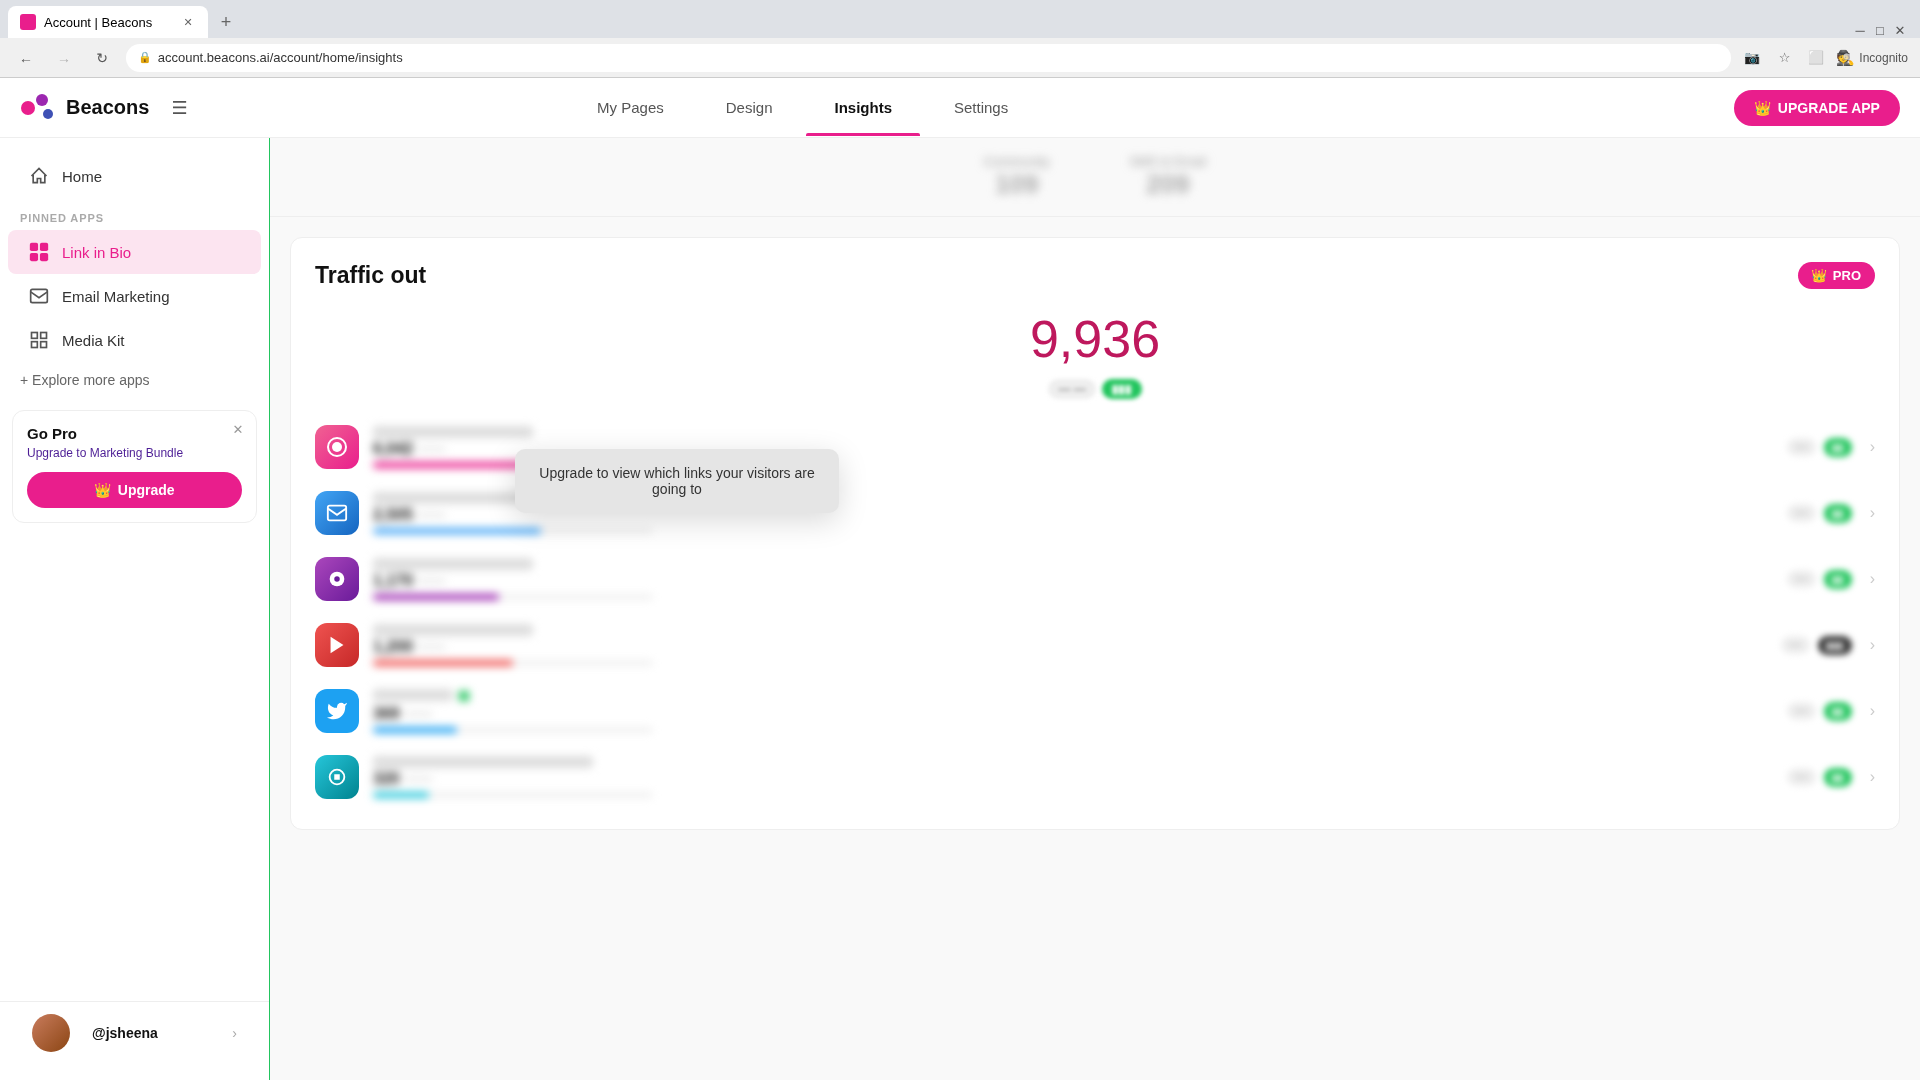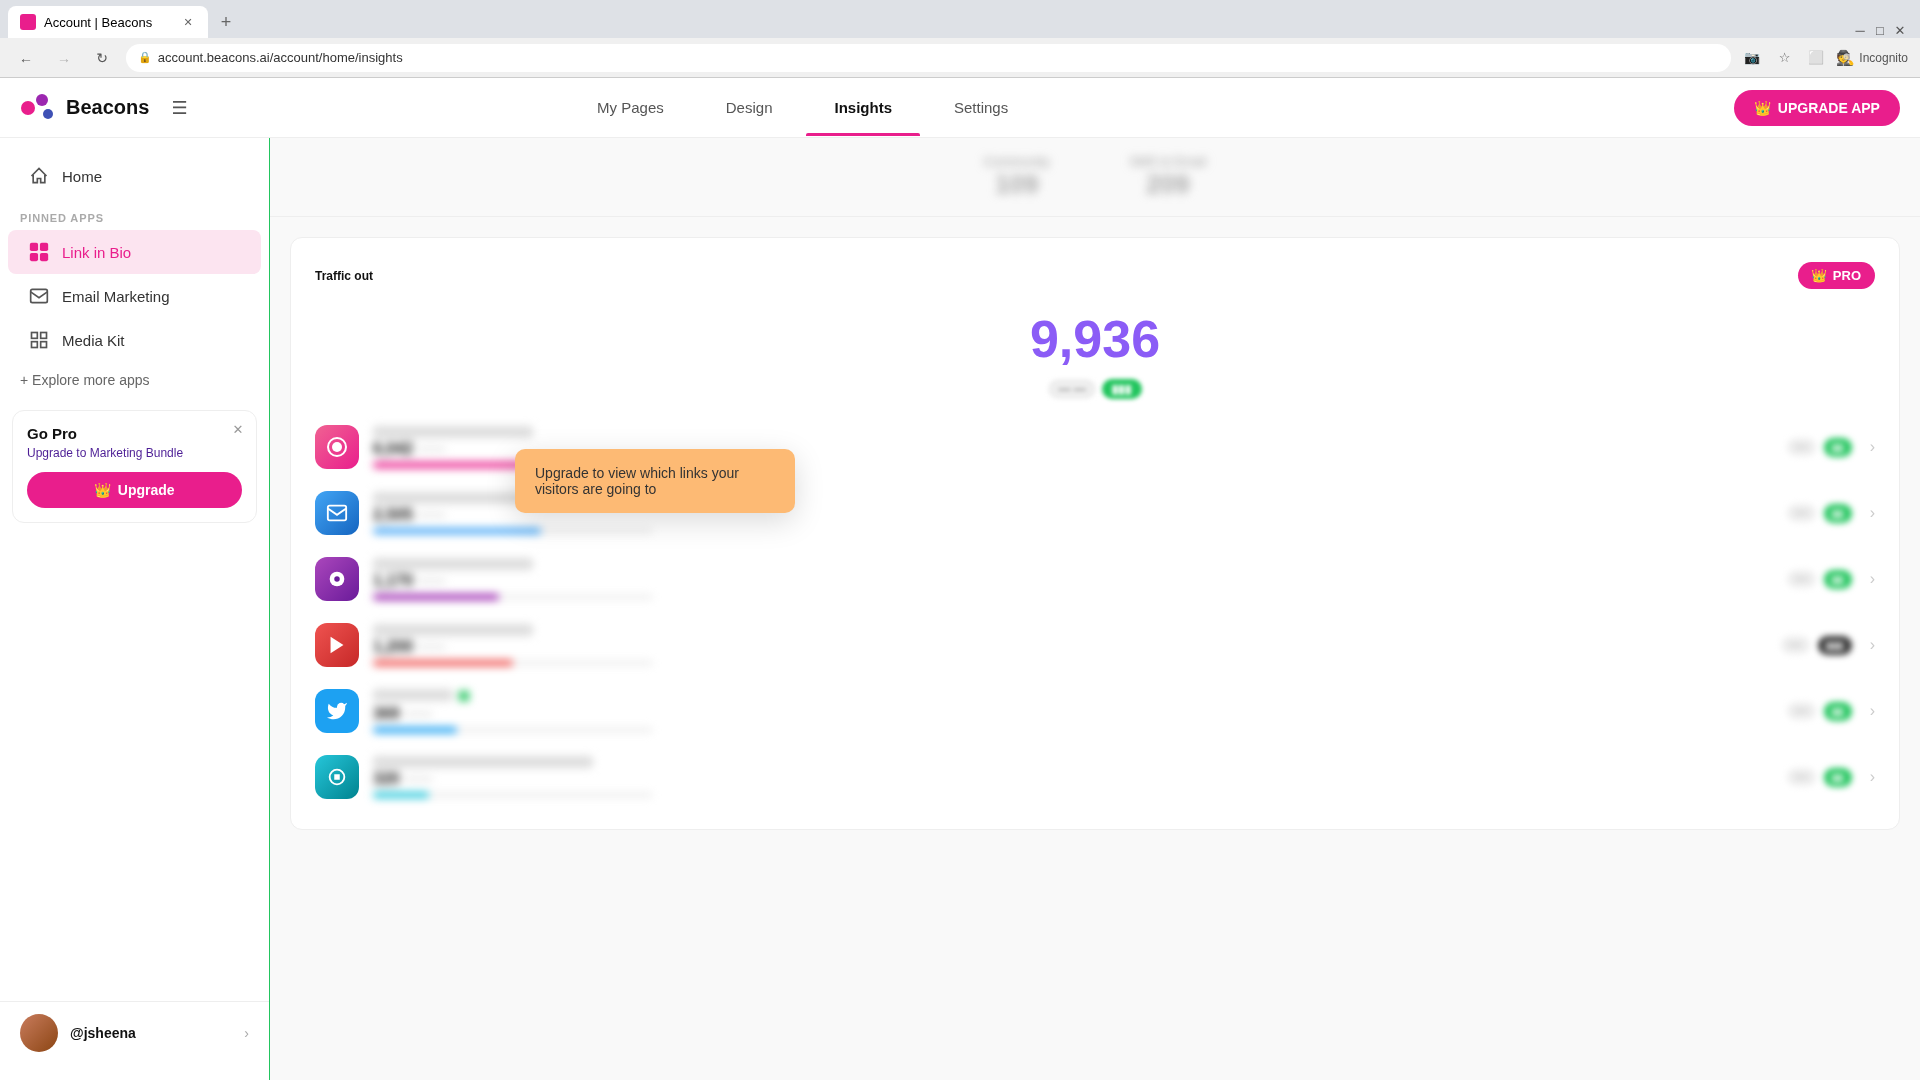--- a/index.html
+++ b/index.html
@@ -298,22 +298,22 @@
       align-items: center;
       justify-content: center;
       gap: 6px;
       width: 100%;
     }
 
     
     .user-profile {
       display: flex;
       align-items: center;
-      gap: 12px;
-      padding: 12px 20px;
+      gap: 22px;
+      padding: 12px 32px;
       margin-top: auto;
       cursor: pointer;
       border-top: 1px solid #eee;
     }
     .avatar {
       width: 38px;
       height: 38px;
       border-radius: 50%;
       background: #ddd;
       overflow: hidden;
@@ -351,40 +351,40 @@
       padding: 24px;
       position: relative;
     }
     .section-header {
       display: flex;
       align-items: center;
       justify-content: space-between;
       margin-bottom: 20px;
     }
     .section-title {
-      font-size: 12px;
+      font-size: 23px;
       font-weight: 700;
       color: #111;
     }
     .pro-badge {
       background: #e91e8c;
       color: white;
       border-radius: 20px;
       padding: 6px 14px;
       font-size: 13px;
       font-weight: 600;
       display: flex;
       align-items: center;
       gap: 5px;
     }
     .big-number {
       text-align: center;
       font-size: 52px;
-      font-weight: 700;
-      color: #8b5cf6;
+      font-weight: 400;
+      color: #be185d;
       margin: 10px 0;
     }
     .big-number-badge {
       display: flex;
       justify-content: center;
       gap: 6px;
       margin-bottom: 20px;
     }
     .badge-pill {
       border-radius: 20px;
@@ -444,28 +444,29 @@
       gap: 8px;
       filter: blur(3px);
     }
     .item-badge-gray { background: #eee; color: #888; border-radius: 12px; padding: 3px 8px; font-size: 11px; }
     .item-badge-green { background: #22c55e; color: white; border-radius: 12px; padding: 3px 8px; font-size: 11px; }
     .item-chevron { color: #ccc; font-size: 16px; cursor: pointer; margin-left: 4px; }
 
     
     .tooltip-box {
       position: absolute;
-      background: #fdba74;
+      background: #e5e5e5;
       border-radius: 10px;
       padding: 16px 20px;
       box-shadow: 0 8px 30px rgba(0,0,0,0.15);
       font-size: 14px;
       color: #333;
       z-index: 100;
-      width: 280px;
+      width: 324px;
+      text-align: center;
       top: 30px;
       left: 200px;
     }
 
     
     .icon-pink { background: linear-gradient(135deg, #f06292, #e91e8c); }
     .icon-blue { background: linear-gradient(135deg, #42a5f5, #1565c0); }
     .icon-purple { background: linear-gradient(135deg, #ab47bc, #6a1b9a); }
     .icon-red { background: linear-gradient(135deg, #ef5350, #c62828); }
     .icon-twitter { background: #1da1f2; }

